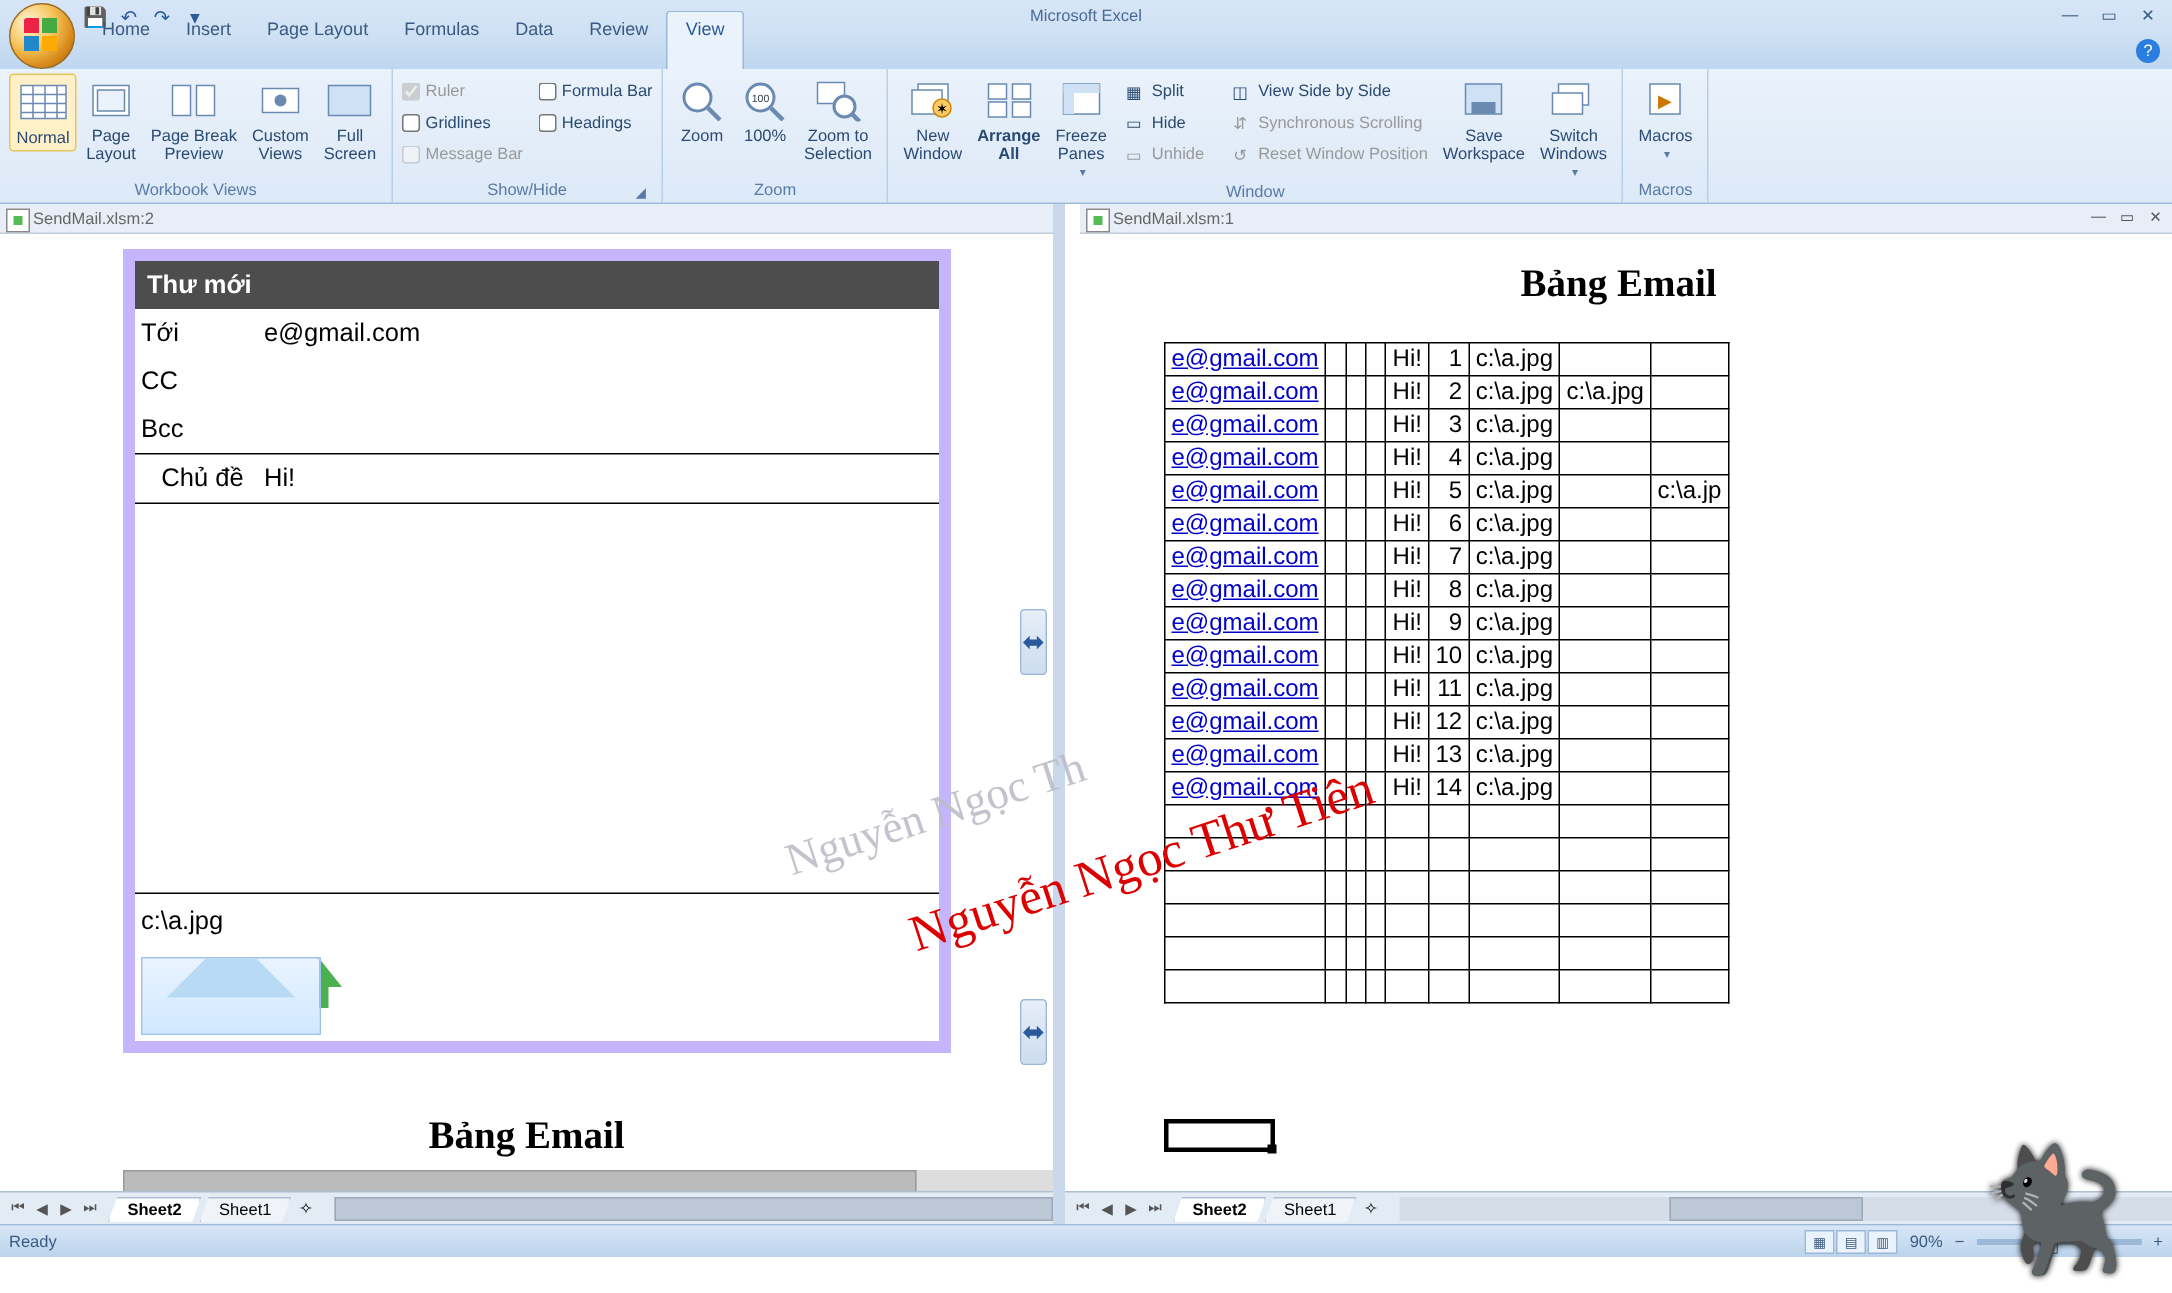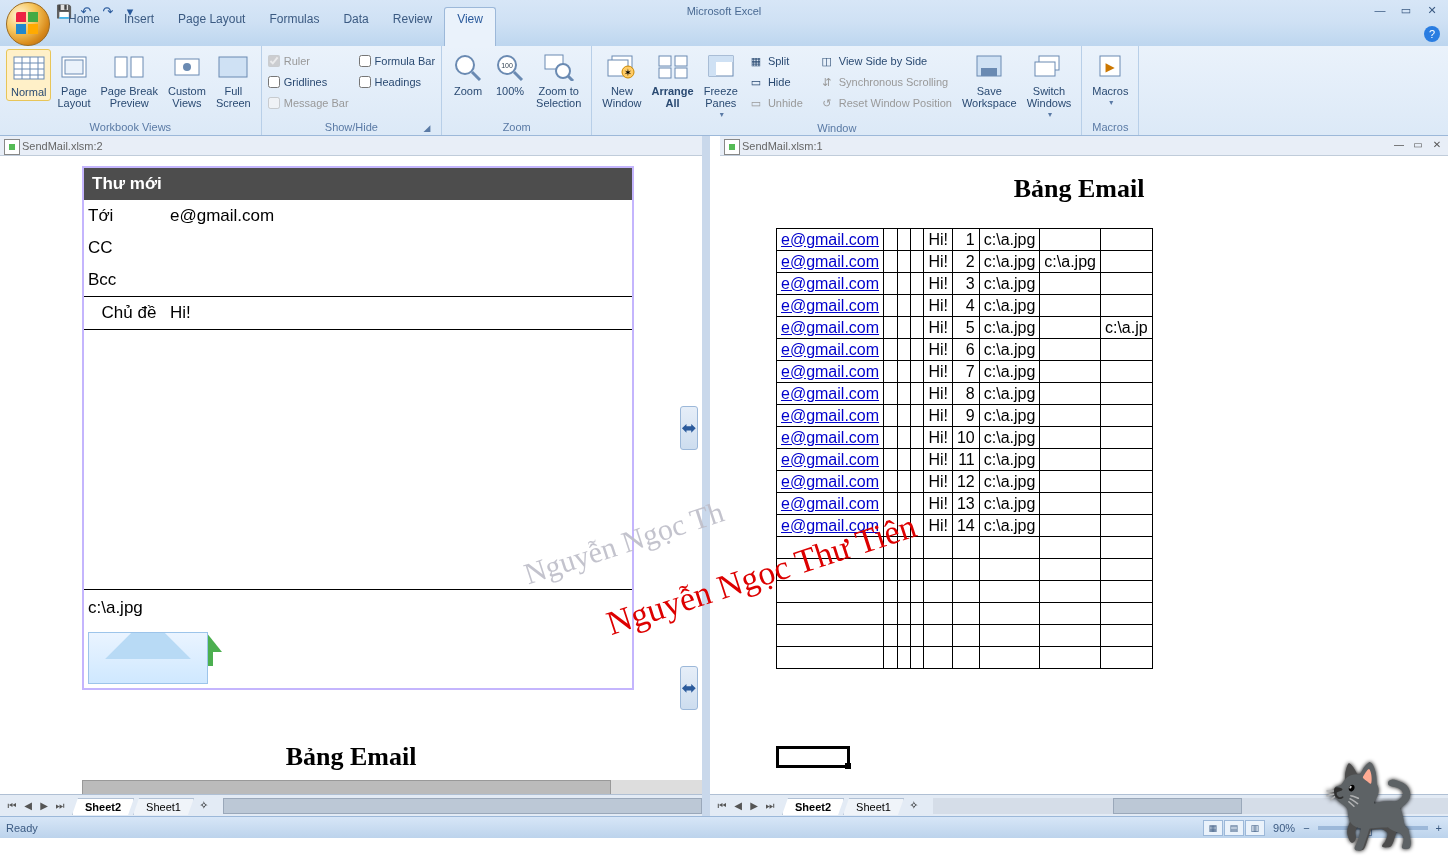--- a/index.html
+++ b/index.html
@@ -68,21 +68,21 @@
   .pane-gap{width:8px;background:#c9d8eb;}
   .pane-right{flex:1;padding-left:10px;}
   .pane-title{height:20px;background:#e8eef7;border-bottom:1px solid #c0ccda;font-size:11px;color:#666;display:flex;align-items:center;padding-left:22px;position:relative;}
   .pane-title::before{content:"";position:absolute;left:4px;top:3px;width:14px;height:14px;background:linear-gradient(#5b5,#5b5) center/6px 6px no-repeat,#fff;border:1px solid #888;}
   .pane-title .wctrl{position:absolute;right:2px;top:1px;display:flex;gap:1px;}
   .pane-title .wctrl span{width:18px;height:15px;display:inline-flex;align-items:center;justify-content:center;font-size:10px;color:#555;}
 
   .sheet-body{position:absolute;top:20px;left:0;right:0;bottom:22px;overflow:hidden;background:#fff;}
 
   
-  .mailform{position:absolute;left:82px;top:10px;width:552px;border:2px solid #c4b5fd;font-family:"Times New Roman",serif;font-size:17px;}
+  .mailform{position:absolute;left:82px;top:10px;width:552px;border:8px solid #c4b5fd;font-family:"Times New Roman",serif;font-size:17px;}
   .mf-header{background:#4d4d4d;color:#fff;padding:6px 8px;font-weight:bold;}
   .mf-row{display:flex;padding:6px 4px;}
   .mf-row .lab{width:82px;}
   .mf-sep{border-top:1px solid #000;text-align:center;}
   .mf-body{height:260px;border-top:1px solid #000;padding:4px;}
   .mf-attach{border-top:1px solid #000;padding:8px 4px 4px;}
   .envelope{width:130px;height:60px;position:relative;margin-top:6px;}
   .envelope .env{width:120px;height:52px;background:linear-gradient(to bottom,#eaf4ff,#cfe8ff);border:1px solid #9cc4ea;position:absolute;bottom:0;left:0;}
   .envelope .env::before{content:"";position:absolute;top:0;left:0;right:0;height:26px;background:linear-gradient(135deg,transparent 49%,#b8daf5 50%) left/50% 100% no-repeat,linear-gradient(225deg,transparent 49%,#b8daf5 50%) right/50% 100% no-repeat;}
   .envelope .arrow{position:absolute;right:-4px;top:-8px;width:0;height:0;border:16px solid transparent;border-bottom:20px solid #4caf50;}

